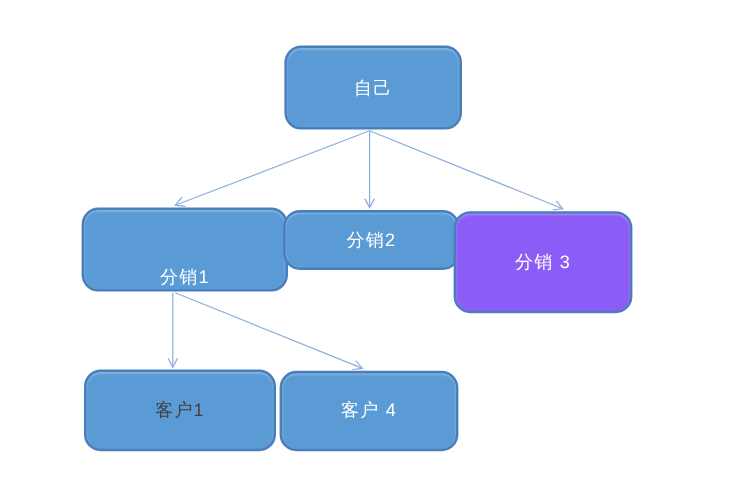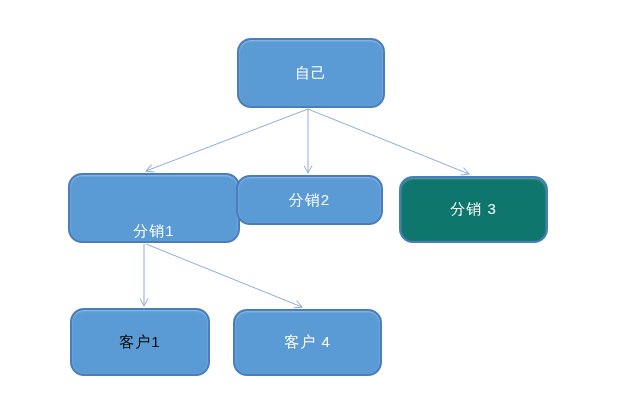--- a/index.html
+++ b/index.html
@@ -53,23 +53,23 @@
   <div id="nodes">
       <div class="node" style="left: 237px; top: 38px; width: 148px; height: 70px; background: rgb(91, 155, 213); border-color: rgb(74, 126, 187); color: rgb(255, 255, 255);">
         <span>自己</span>
       </div>
       <div class="node" style="left: 68px; top: 173px; width: 172px; height: 70px; background: rgb(91, 155, 213); border-color: rgb(74, 126, 187); color: rgb(255, 255, 255); align-items: flex-end;">
         <span>分销1</span>
       </div>
       <div class="node" style="left: 236px; top: 175px; width: 147px; height: 50px; background: rgb(91, 155, 213); border-color: rgb(74, 126, 187); color: rgb(255, 255, 255);">
         <span>分销2</span>
       </div>
-      <div class="node" style="left: 399px; top: 176px; width: 149px; height: 67px; background: #0f766e; border-color: rgb(74, 126, 187); color: rgb(255, 255, 255);">
+      <div class="node" style="left: 378px; top: 176px; width: 149px; height: 85px; background: #8b5cf6; border-color: rgb(74, 126, 187); color: rgb(255, 255, 255);">
         <span>分销 3</span>
       </div>
-      <div class="node" style="left: 70px; top: 308px; width: 140px; height: 68px; background: rgb(91, 155, 213); border-color: rgb(74, 126, 187); color: #000000;">
+      <div class="node" style="left: 70px; top: 308px; width: 160px; height: 68px; background: rgb(91, 155, 213); border-color: rgb(74, 126, 187); color: #404040;">
         <span>客户1</span>
       </div>
       <div class="node" style="left: 233px; top: 309px; width: 149px; height: 67px; background: rgb(91, 155, 213); border-color: rgb(74, 126, 187); color: rgb(255, 255, 255);">
         <span>客户 4</span>
       </div>
     </div>
 </div>
 
 </body></html>

